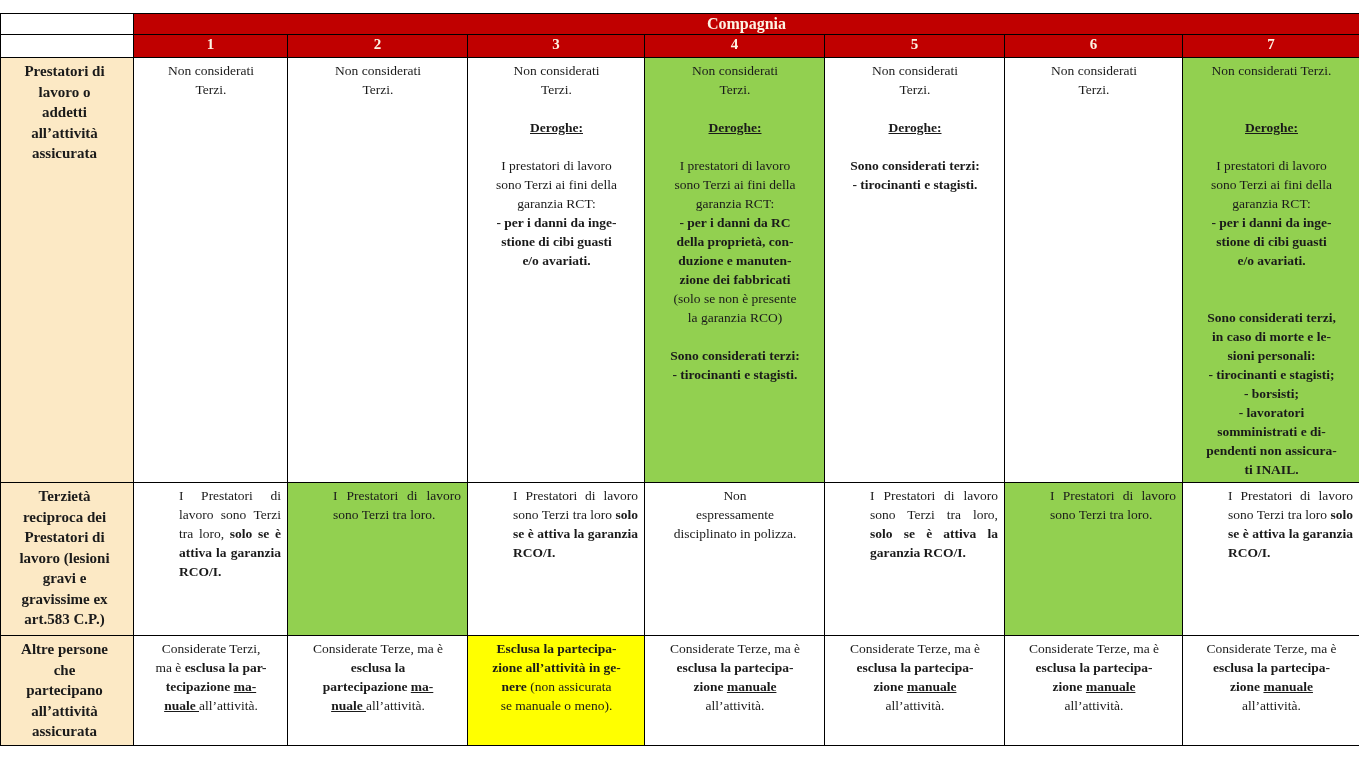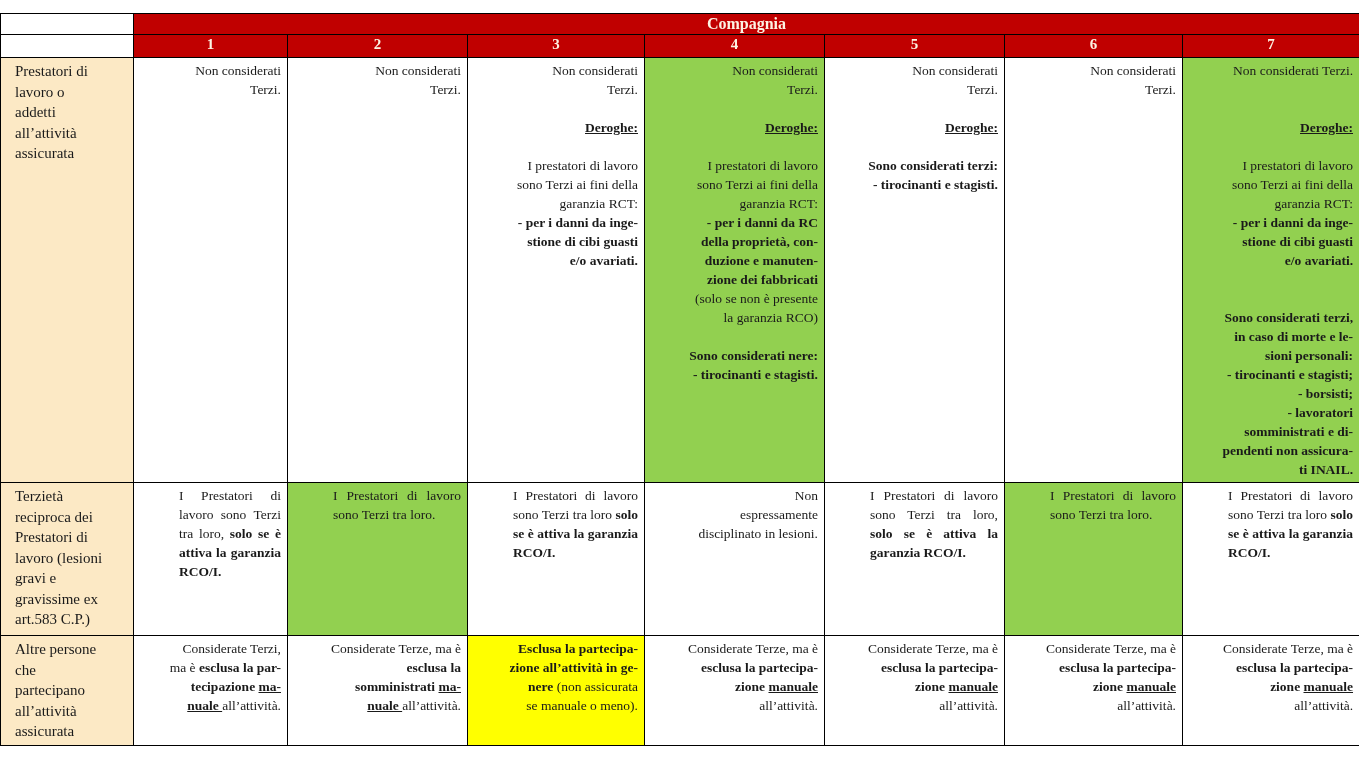--- a/index.html
+++ b/index.html
@@ -36,35 +36,35 @@
     color:var(--header_text);
     text-align:center;
     vertical-align:middle;
     font-weight:bold;
     padding:1px 2px;
   }
   th.title{font-size:16px;height:21px;border-bottom:1px solid var(--border);}
   th.num{font-size:15px;height:23px;}
   th.label{
     background:var(--label_bg);
-    text-align:left;
-    font-weight:normal;
+    text-align:center;
+    font-weight:bold;
     font-size:15px;
     line-height:20.5px;
-    padding:3px 5px 3px 14px;
+    padding:3px 5px 3px 0;
     white-space:pre-wrap;
   }
   td.cell{
     background:#ffffff;
     font-size:13.5px;
     line-height:19px;
     padding:3px 6px 3px 7px;
     white-space:pre-wrap;
     overflow-wrap:break-word;
-    text-align:right;
+    text-align:center;
   }
   td.cell.bg-green{background:var(--green);}
   td.cell.bg-yellow{background:var(--yellow);}
   td.cell.justify{text-align:justify;padding-left:45px;}
   .b{font-weight:bold;}
   .u{text-decoration:underline;}
   tr.r0 th,tr.r0 td{height:425px;}
   tr.r1 th,tr.r1 td{height:153px;}
   tr.r2 th,tr.r2 td{height:103px;}
 </style>
@@ -128,21 +128,21 @@
 I prestatori di lavoro
 sono Terzi ai fini della
 garanzia RCT:
 </span><span class="b">- per i danni da RC
 della proprietà, con-
 duzione e manuten-
 zione dei fabbricati
 </span><span>(solo se non è presente
 la garanzia RCO)
 
-</span><span class="b">Sono considerati nere:
+</span><span class="b">Sono considerati terzi:
 - tirocinanti e stagisti.</span></td>
         <td class="cell bg-white"><span>Non considerati
 Terzi.
 
 </span><span class="b u">Deroghe:</span><span>
 
 </span><span class="b">Sono considerati terzi:
 - tirocinanti e stagisti.</span></td>
         <td class="cell bg-white"><span>Non considerati
 Terzi.</span></td>
@@ -175,38 +175,38 @@
 Prestatori di
 lavoro (lesioni
 gravi e
 gravissime ex
 art.583 C.P.)</th>
         <td class="cell bg-white justify"><span>I Prestatori di lavoro sono Terzi tra loro, </span><span class="b">solo se è attiva la garanzia RCO/I.</span></td>
         <td class="cell bg-green justify"><span>I Prestatori di lavoro sono Terzi tra loro.</span></td>
         <td class="cell bg-white justify"><span>I Prestatori di lavoro sono Terzi tra loro </span><span class="b">solo se è attiva la garanzia RCO/I.</span></td>
         <td class="cell bg-white"><span>Non
 espressamente
-disciplinato in lesioni.</span></td>
+disciplinato in polizza.</span></td>
         <td class="cell bg-white justify"><span>I Prestatori di lavoro sono Terzi tra loro, </span><span class="b">solo se è attiva la garanzia RCO/I.</span></td>
         <td class="cell bg-green justify"><span>I Prestatori di lavoro sono Terzi tra loro.</span></td>
         <td class="cell bg-white justify"><span>I Prestatori di lavoro sono Terzi tra loro </span><span class="b">solo se è attiva la garanzia RCO/I.</span></td>
       </tr>
       <tr class="r2">
         <th class="label">Altre persone
 che
 partecipano
 all’attività
 assicurata</th>
         <td class="cell bg-white"><span>Considerate Terzi,
 ma è </span><span class="b">esclusa la par-
 tecipazione </span><span class="b u">ma-
 nuale </span><span>all’attività.</span></td>
         <td class="cell bg-white"><span>Considerate Terze, ma è
 </span><span class="b">esclusa la
-somministrati </span><span class="b u">ma-
+partecipazione </span><span class="b u">ma-
 nuale </span><span>all’attività.</span></td>
         <td class="cell bg-yellow"><span class="b">Esclusa la partecipa-
 zione all’attività in ge-
 nere </span><span>(non assicurata
 se manuale o meno).</span></td>
         <td class="cell bg-white"><span>Considerate Terze, ma è
 </span><span class="b">esclusa la partecipa-
 zione </span><span class="b u">manuale</span><span>
 all’attività.</span></td>
         <td class="cell bg-white"><span>Considerate Terze, ma è

